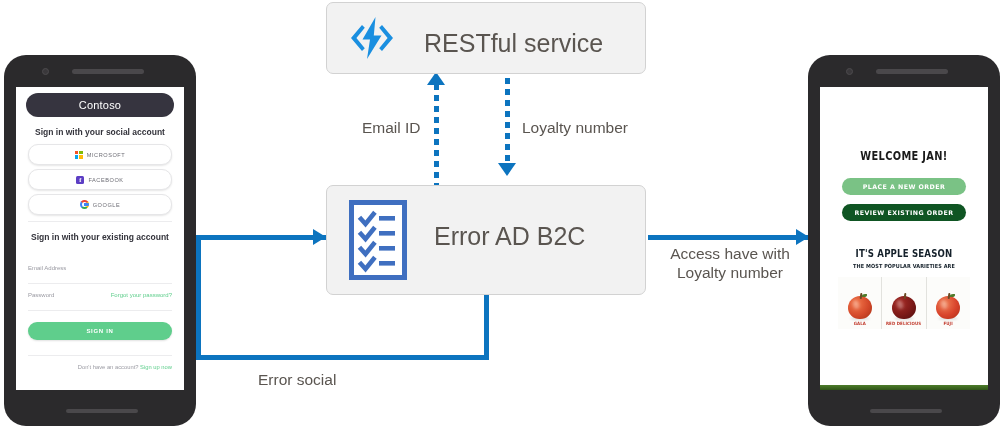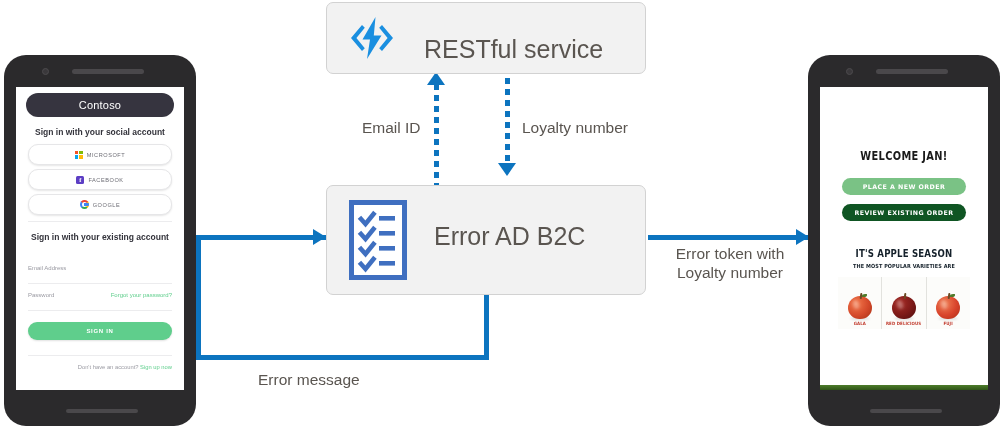--- a/index.html
+++ b/index.html
@@ -113,46 +113,46 @@
 <body>
 
 <div class="canvas">
 
   <div class="hline" style="left:192px;top:235px;width:134px;"></div>
   <div class="arrow-r" style="left:313px;top:229px;"></div>
 
   <div class="hline" style="left:648px;top:235px;width:160px;"></div>
   <div class="arrow-r" style="left:796px;top:229px;"></div>
   <div class="conn-label two" style="left:650px;top:244px;width:160px;">
-    <span>Error token with</span><br>
+    <span>Access have with</span><br>
     <span>Loyalty number</span>
   </div>
 
   <div class="vline" style="left:484px;top:292px;height:68px;"></div>
   <div class="hline" style="left:196px;top:355px;width:293px;"></div>
   <div class="vline" style="left:196px;top:235px;height:122px;"></div>
-  <div class="conn-label" style="left:258px;top:371px;">Error message</div>
+  <div class="conn-label" style="left:258px;top:371px;">Error social</div>
 
   <div class="dotline" style="left:434px;top:84px;height:101px;"></div>
   <div class="arrow-u" style="left:427px;top:72px;"></div>
   <div class="conn-label" style="left:362px;top:119px;">Email ID</div>
 
   <div class="dotline" style="left:505px;top:78px;height:98px;"></div>
   <div class="arrow-d" style="left:498px;top:163px;"></div>
   <div class="conn-label" style="left:522px;top:119px;">Loyalty number</div>
 
   <div class="azbox" style="left:326px;top:2px;width:318px;height:70px;">
     <span class="abs" style="left:22px;top:13px;width:46px;height:44px;">
       <svg width="46" height="44" viewBox="0 0 46 44">
         <path d="M2 22 L13 9 L15.8 11.8 L7.4 22 L15.8 32.2 L13 35 Z" fill="#1a8fe0"></path>
         <path d="M44 22 L33 9 L30.2 11.8 L38.6 22 L30.2 32.2 L33 35 Z" fill="#1a8fe0"></path>
         <path d="M26.5 1 L13.5 23.5 L21 23.5 L18 43 L32.5 19.5 L24.8 19.5 Z" fill="#1a8fe0"></path>
       </svg>
     </span>
-    <span class="az-label abs" style="left:97px;top:32px;text-align:right;">RESTful service</span>
+    <span class="az-label abs" style="left:97px;top:26px;text-align:right;">RESTful service</span>
   </div>
 
   <div class="azbox" style="left:326px;top:185px;width:318px;height:108px;">
     <span class="abs" style="left:22px;top:14px;width:58px;height:80px;">
       <svg width="58" height="80" viewBox="0 0 58 80">
         <rect x="2" y="2" width="54" height="76" fill="#ffffff" stroke="#3f6fc0" stroke-width="6"></rect>
         <g stroke="#3f6fc0" stroke-width="4.6" fill="none" stroke-linecap="square">
           <path d="M12 19 l4.5 5 l8-10"></path>
           <path d="M12 34 l4.5 5 l8-10"></path>
           <path d="M12 49 l4.5 5 l8-10"></path>

